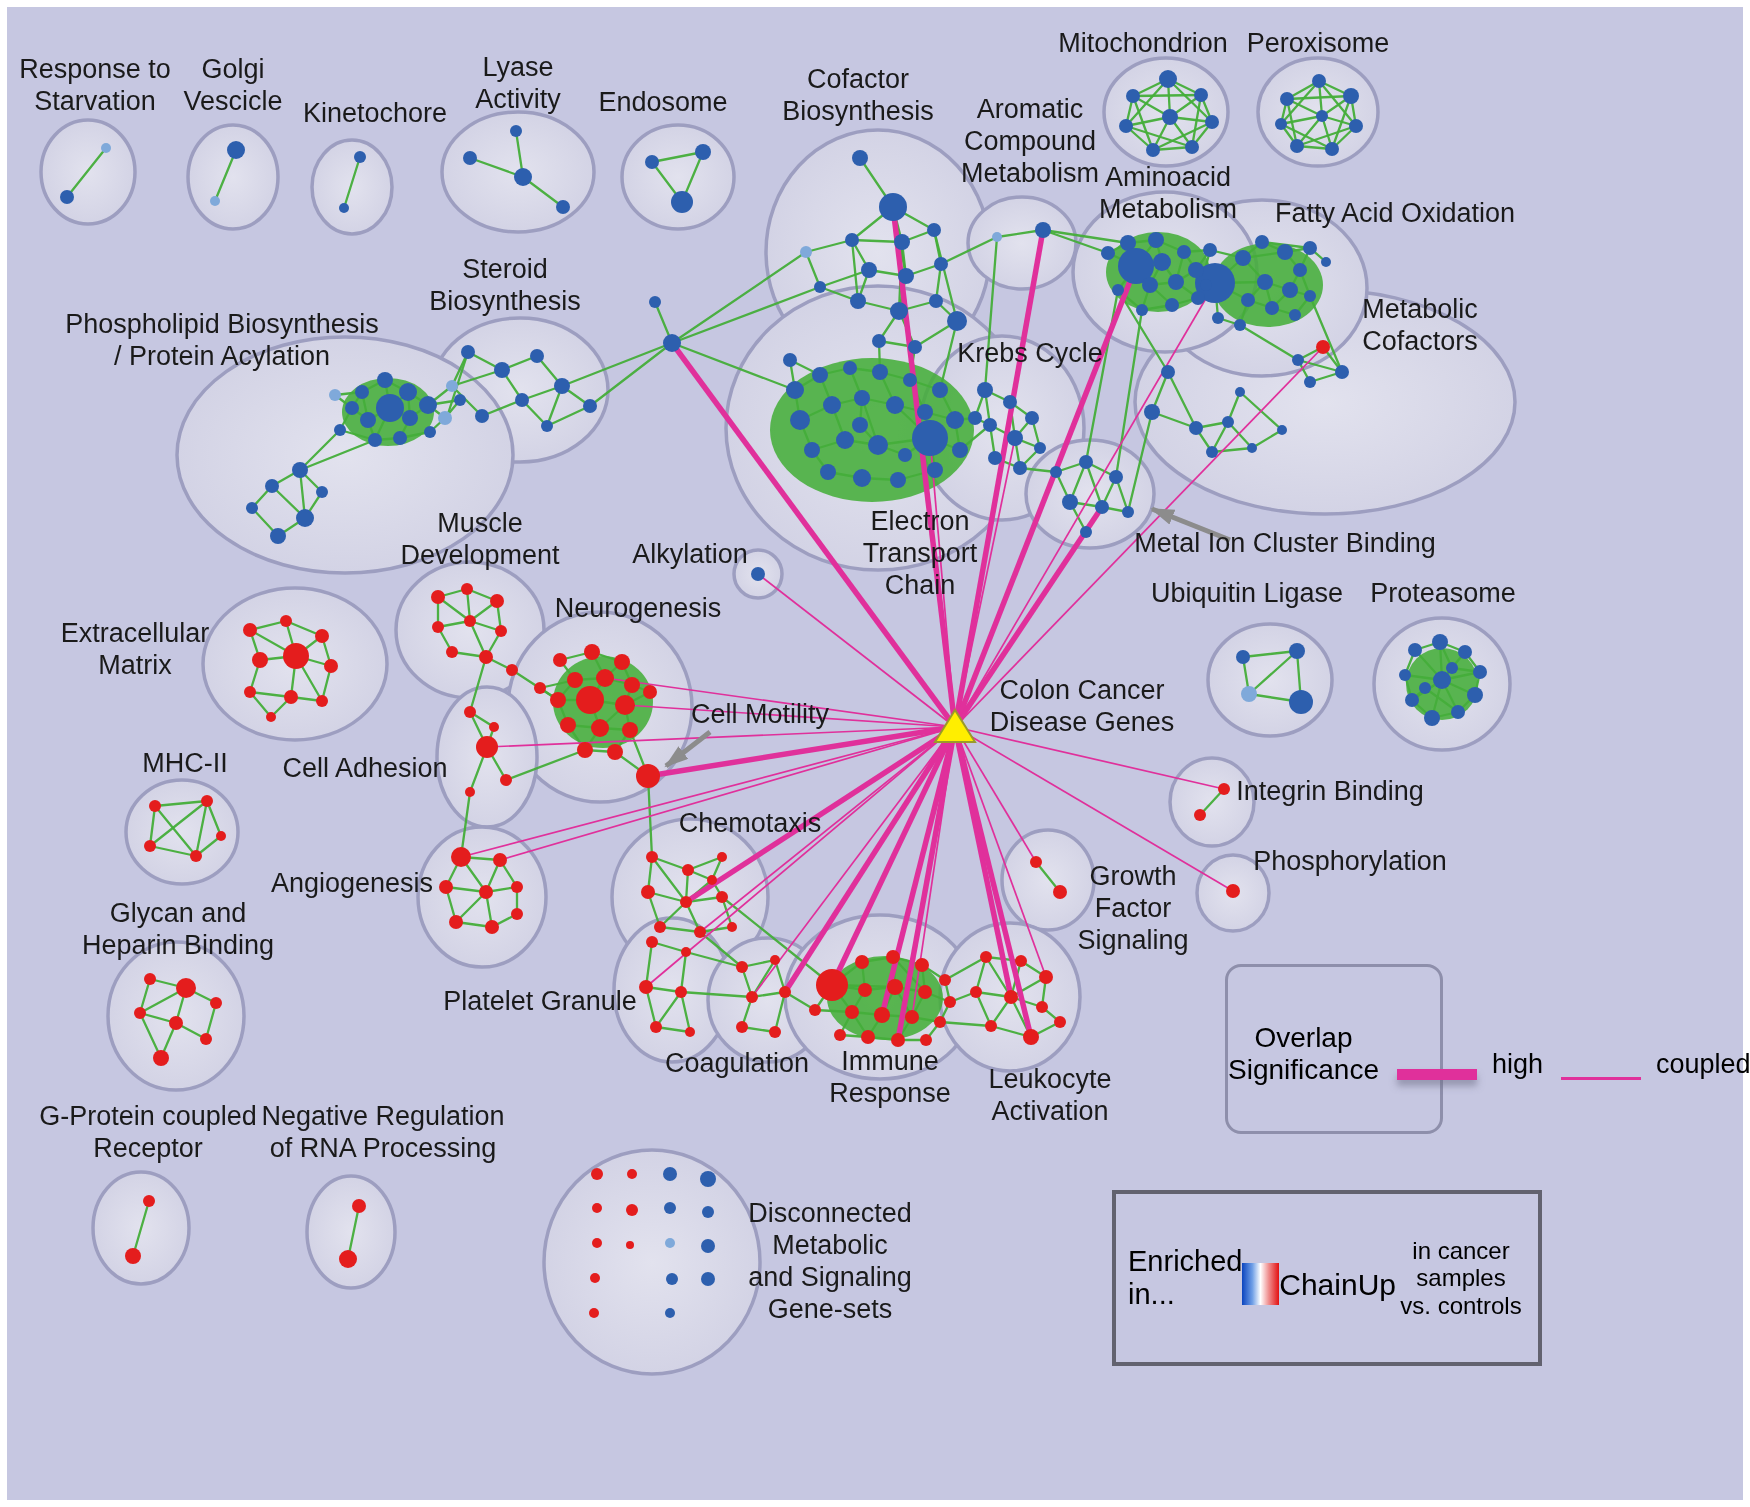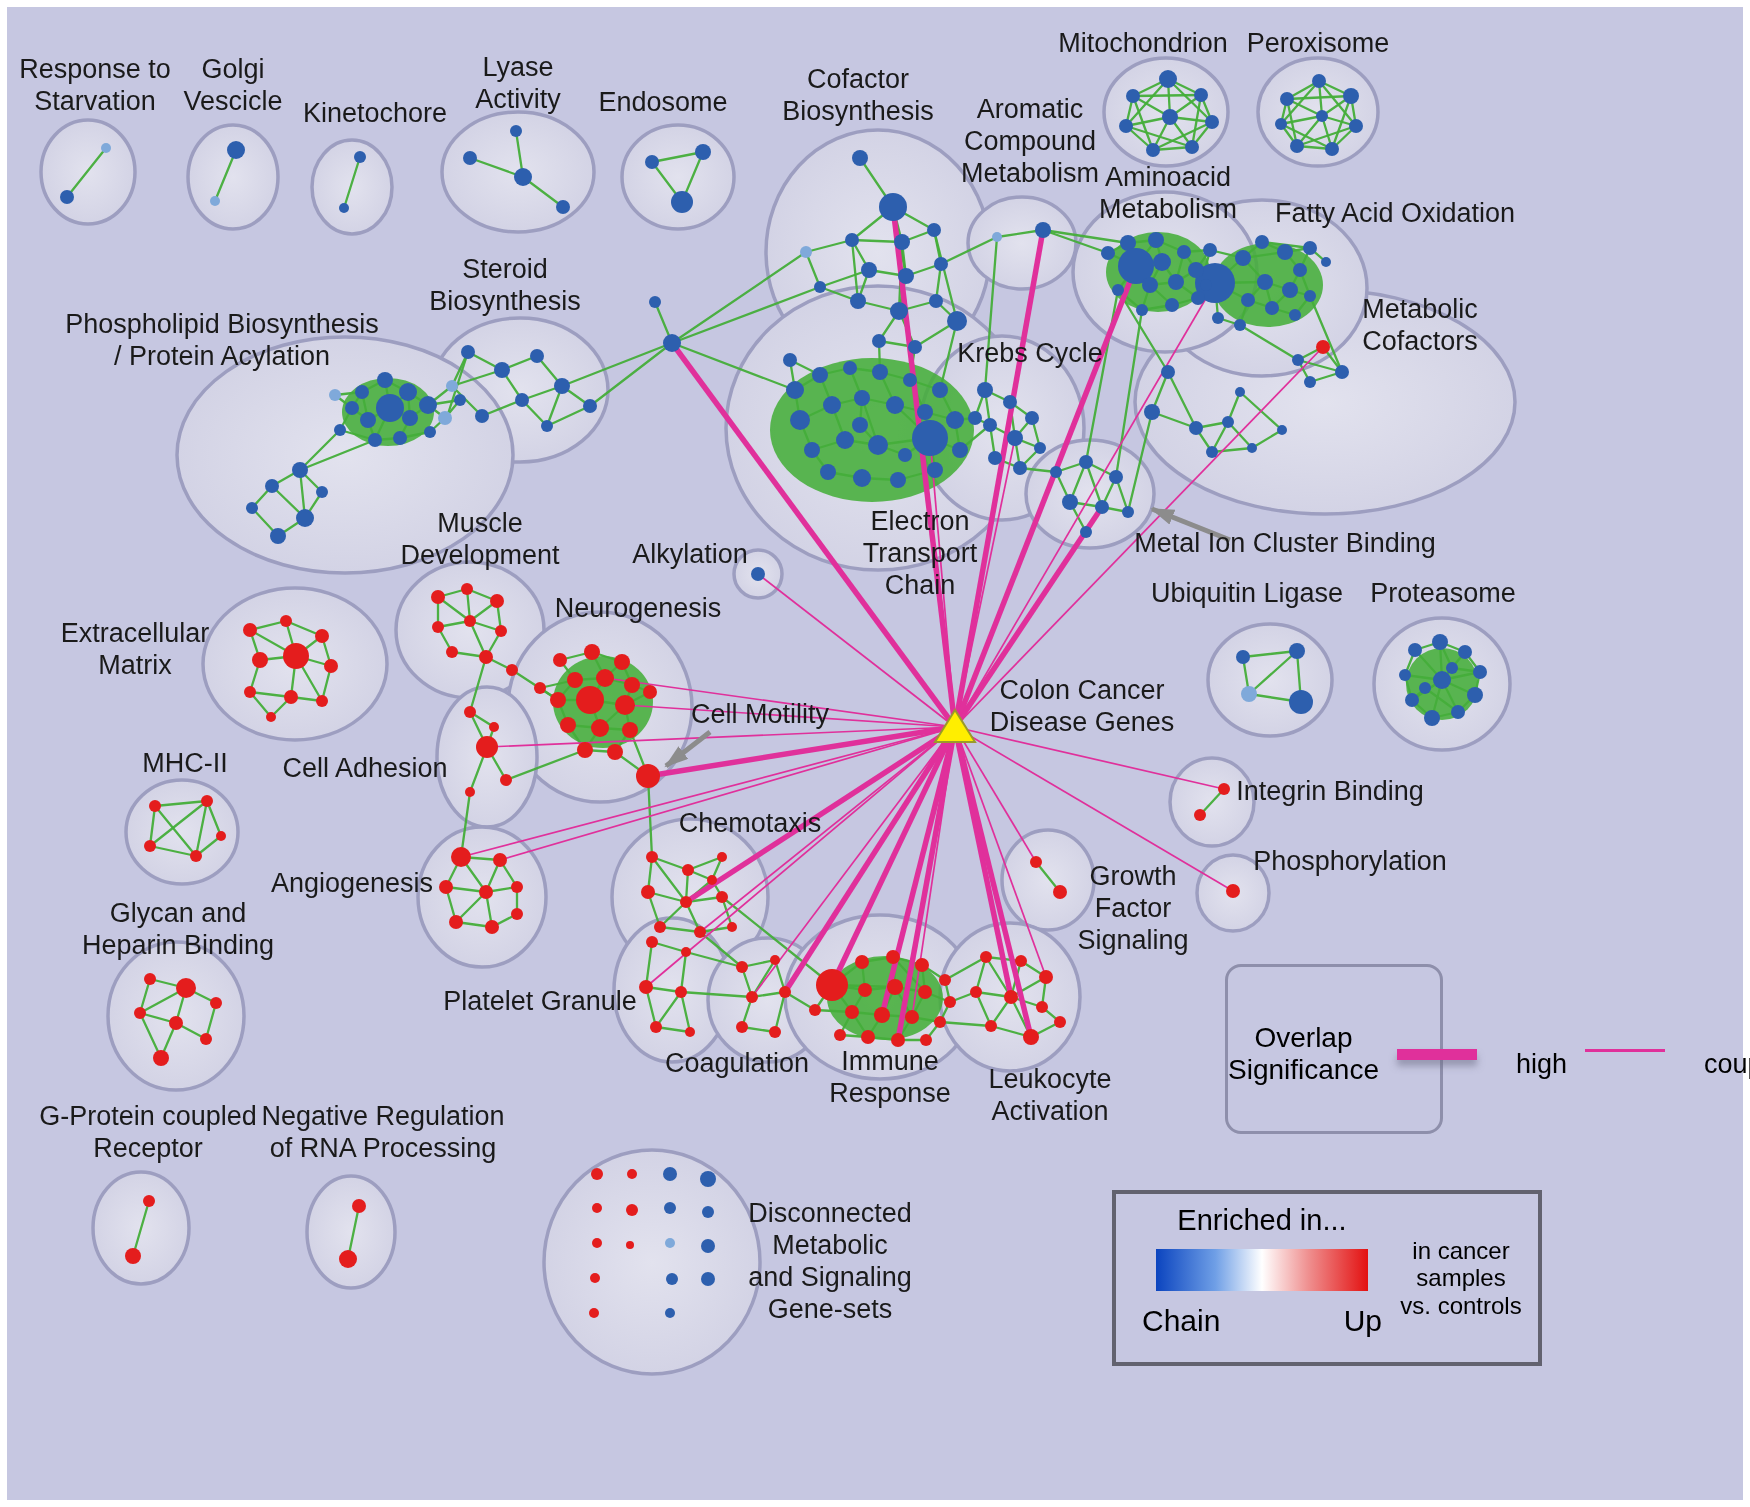--- a/index.html
+++ b/index.html
@@ -5,27 +5,27 @@
   html,body{margin:0;padding:0;background:#ffffff;}
   .stage{position:relative;width:1750px;height:1507px;background:#ffffff;overflow:hidden;
          font-family:"Liberation Sans","DejaVu Sans",sans-serif;color:#000000;}
   .bg{position:absolute;left:7px;top:7px;right:7px;bottom:7px;background:#c6c7e1;}
   svg#net{position:absolute;left:0;top:0;width:1750px;height:1507px;display:block;}
   svg#net text{font-family:"Liberation Sans","DejaVu Sans",sans-serif;}
   .legend{position:absolute;box-sizing:border-box;}
   .legend-overlap{left:1225px;top:964px;width:218px;height:170px;border:3.5px solid #8e8fab;
                   border-radius:16px;display:flex;align-items:center;padding-top:10px;}
   .lg-title{font-size:28px;line-height:1.16;text-align:center;white-space:pre-line;}
-  .lg-row{display:flex;align-items:flex-start;width:100%;padding-left:18px;box-sizing:border-box;margin-top:21px;gap:24px;}
+  .lg-row{display:flex;align-items:flex-end;width:100%;padding-left:18px;box-sizing:border-box;margin-top:21px;}
   .line-high{width:80px;height:11px;background:#e0309b;box-shadow:0 6px 7px rgba(110,110,135,.55);flex:none;}
   .line-moderate{width:80px;height:3px;background:#e0309b;flex:none;}
   .lg-label{font-size:27px;margin-left:15px;}
   .legend-enriched{left:1112px;top:1190px;width:430px;height:176px;border:4px solid #62626f;
                    display:flex;padding:10px 12px;}
-  .enr-left{width:268px;display:flex;flex-direction:column;align-items:center;}
+  .enr-left{width:268px;display:flex;flex-direction:row;align-items:center;}
   .enr-title{font-size:29px;}
   .grad-bar{width:212px;height:42px;margin-top:12px;
             background:linear-gradient(to right,#0b44bf,#6f9fe6 28%,#ffffff 50%,#ef8f8f 72%,#e31111);}
   .du-row{width:240px;display:flex;justify-content:space-between;font-size:30px;margin-top:13px;}
   .enr-right{flex:1;font-size:24px;line-height:1.13;text-align:center;white-space:pre-line;align-self:center;}
 </style>
 </head>
 <body>
 
 <div class="stage">

